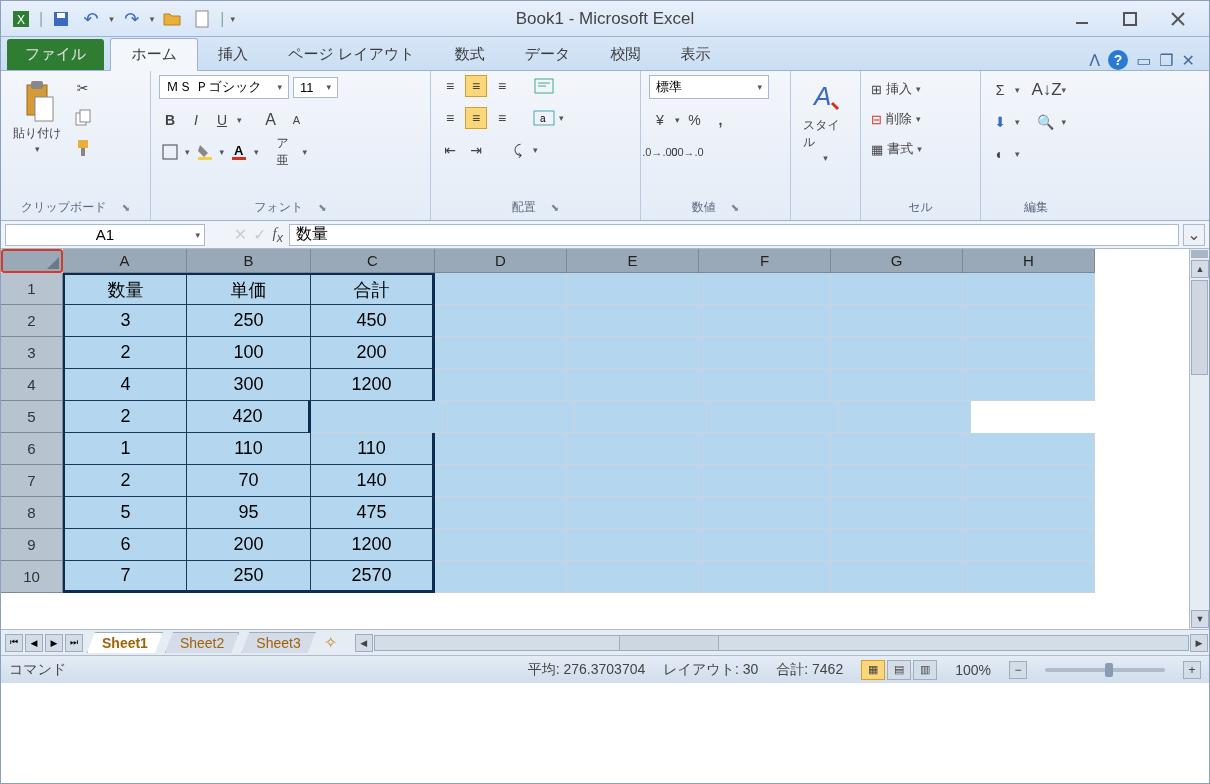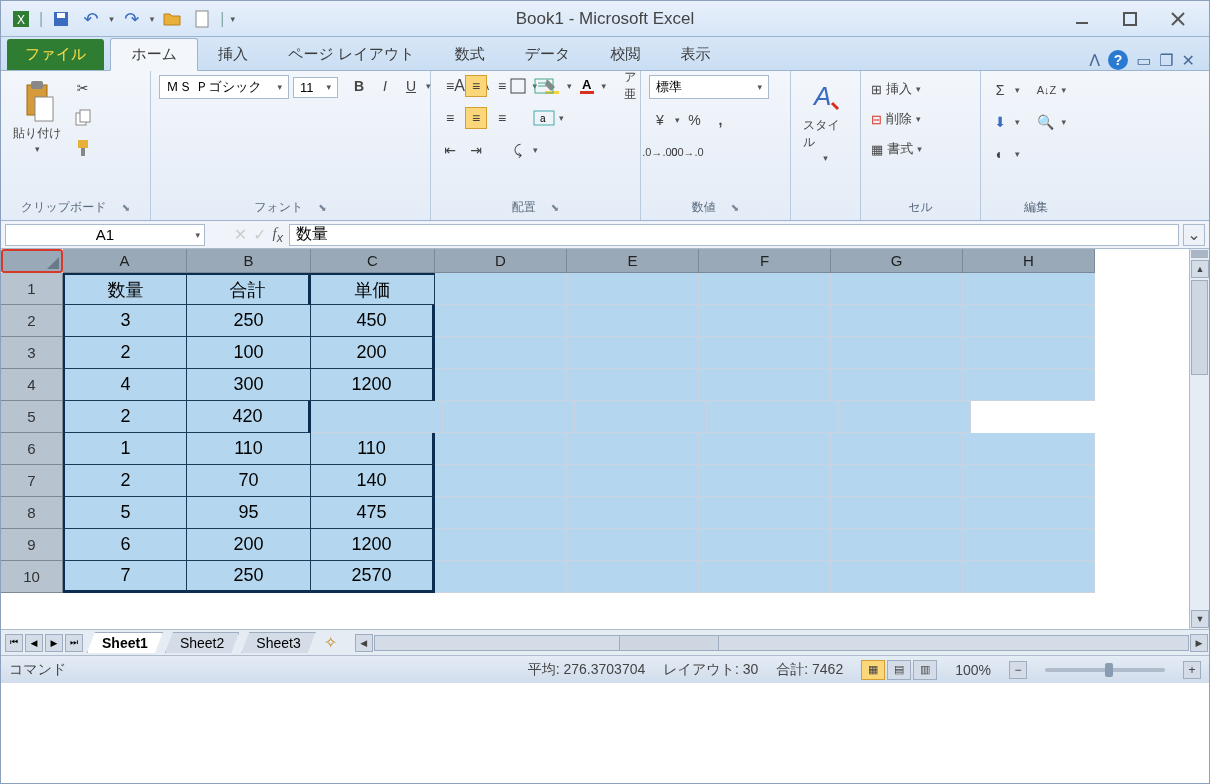--- a/index.html
+++ b/index.html
@@ -8,21 +8,21 @@
 
 .titlebar { height: 36px; background: linear-gradient(#e8f0fb,#d7e6f7); display:flex; align-items:center; border-bottom:1px solid #9db4d1; position:relative; }
 .qat { display:flex; align-items:center; gap:6px; padding:0 8px; }
 .qat .qicon { width:24px; height:24px; display:flex; align-items:center; justify-content:center; }
 .title-text { position:absolute; left:50%; transform:translateX(-50%); font-size:17px; color:#444; }
 .winbtns { margin-left:auto; display:flex; gap:26px; padding-right:20px; }
 .winbtn { width:22px; height:22px; display:flex; align-items:center; justify-content:center; color:#555; }
 
 
 .ribbontabs { height: 34px; display:flex; align-items:flex-end; background:linear-gradient(#d7e6f7,#cadef3); padding-left:6px; border-bottom:1px solid #9db4d1; }
-.filetab { background:#2f7d32; color:#fde047; padding:6px 18px; font-size:15px; border-radius:3px 3px 0 0; margin-right:6px; }
+.filetab { background:#2f7d32; color:#e5e5e5; padding:6px 18px; font-size:15px; border-radius:3px 3px 0 0; margin-right:6px; }
 .rtab { padding:6px 20px; font-size:15px; color:#3b3b3b; cursor:pointer; }
 .rtab.active { background:#f3f6fb; border:1px solid #9db4d1; border-bottom:1px solid #f3f6fb; border-radius:3px 3px 0 0; margin-bottom:-1px; }
 .ribbon-right { margin-left:auto; display:flex; gap:8px; padding-right:14px; align-items:center; color:#4a6a9a; font-size:16px; }
 .help-circle { width:20px; height:20px; border-radius:50%; background:#2a7ad1; color:#fff; display:flex; align-items:center; justify-content:center; font-size:14px; font-weight:bold; }
 
 
 .ribbon { height: 150px; background:linear-gradient(#f3f6fb,#e4ecf7); display:flex; border-bottom:1px solid #9db4d1; }
 .rgroup { border-right:1px solid #b9c9de; display:flex; flex-direction:column; padding:4px 8px 2px; }
 .rgroup-body { flex:1; display:flex; align-items:flex-start; gap:4px; }
 .rgroup-label { text-align:center; font-size:12px; color:#5a6a7e; padding:2px 0; display:flex; justify-content:center; gap:15px; align-items:center;}
@@ -62,21 +62,21 @@
 .cell.datacell { border-right:1px solid #1a3a5a; border-bottom:1px solid #1a3a5a; }
 .vscroll { width:20px; background:#e6ecf3; border-left:1px solid #b0bccb; display:flex; flex-direction:column; }
 .vscroll .arrow, .hscroll .arrow { height:18px; width:18px; background:#d3dce7; border:1px solid #9eadc0; margin:1px; display:flex; align-items:center; justify-content:center; font-size:9px; color:#444; }
 .vscroll .thumb { flex:0.4; background:#cdd6e1; border:1px solid #9eadc0; margin:1px; }
 .vscroll .track { flex:1; }
 
 
 .sheetbar { height:26px; display:flex; align-items:center; background:#e6ecf3; border-top:1px solid #b0bccb; }
 .navbtns { display:flex; gap:2px; padding:0 4px; }
 .navbtn { width:18px; height:18px; background:#d3dce7; border:1px solid #9eadc0; display:flex; align-items:center; justify-content:center; font-size:9px; }
-.stab { padding:2px 14px; font-size:14px; color:#000000; background:#d3dce7; border:1px solid #9eadc0; border-bottom:none; margin-right:2px; clip-path: polygon(8px 0, 100% 0, calc(100% - 8px) 100%, 0 100%); }
+.stab { padding:2px 14px; font-size:14px; color:#a16207; background:#d3dce7; border:1px solid #9eadc0; border-bottom:none; margin-right:2px; clip-path: polygon(8px 0, 100% 0, calc(100% - 8px) 100%, 0 100%); }
 .stab.active { background:#fff; font-weight:bold; }
 .newsheet { width:26px; display:flex; justify-content:center; color:#c58a20; }
 .hscroll { flex:1; display:flex; align-items:center; margin-left:10px; }
 .hscroll .track { flex:1; height:16px; background:#d3dce7; border:1px solid #9eadc0; position:relative; }
 .hscroll .thumb { position:absolute; left:30%; width:100px; top:-1px; height:16px; background:#cdd6e1; border:1px solid #9eadc0; }
 
 
 .statusbar { height:28px; display:flex; align-items:center; background:linear-gradient(#e4ecf5,#d1ddec); border-top:1px solid #b0bccb; font-size:14px; color:#444; padding:0 8px; gap:18px; }
 .statusbar .spacer { flex:1; }
 .viewbtns { display:flex; gap:2px; }
@@ -189,21 +189,21 @@
           </span>
       </div>
     </div>
     <div class="rgroup-label">
         <span>クリップボード</span>
         <span class="dlauncher">⬊</span>
       </div>
   </div>
 
   <div class="rgroup" style="width:280px;">
-    <div class="rgroup-body" style="flex-direction:row; gap:10px;">
+    <div class="rgroup-body" style="flex-direction:column; gap:10px;">
       <div class="row">
         <div class="fontbox">
             <span>ＭＳ Ｐゴシック</span>
             <span class="drop">▾</span>
           </div>
         <div class="sizebox">
             <span>11</span>
             <span class="drop">▾</span>
           </div>
       </div>
@@ -349,21 +349,21 @@
         <span>セル</span>
       </div>
   </div>
 
   <div class="rgroup" style="width:110px; border-right:none;">
     <div class="rgroup-body" style="flex-direction:column; gap:10px; padding-top:4px;">
       <div class="row">
           <span class="ico">Σ</span>
           <span class="drop">▾</span>
           <span style="width:8px;"></span>
-          <span class="ico" style="font-size:11px;">A↓Z</span>
+          <span class="ico" style="font-size:17px;">A↓Z</span>
           <span class="drop">▾</span>
         </div>
       <div class="row">
           <span class="ico" style="color:#3a6bbf;">⬇</span>
           <span class="drop">▾</span>
           <span style="width:8px;"></span>
           <span class="ico">🔍</span>
           <span class="drop">▾</span>
         </div>
       <div class="row">
@@ -417,22 +417,22 @@
           <div class="rh">5</div>
           <div class="rh">6</div>
           <div class="rh">7</div>
           <div class="rh">8</div>
           <div class="rh">9</div>
           <div class="rh">10</div>
         </div>
       <div class="cells" id="cells-container">
           <div class="crow">
             <div class="cell datacell" style="width: 124px; border-left: 2px solid rgb(11, 46, 80); border-top: 2px solid rgb(11, 46, 80);">数量</div>
+            <div class="cell datacell" style="width: 124px; border-top: 2px solid rgb(11, 46, 80);">単価</div>
             <div class="cell datacell" style="width: 124px; border-top: 2px solid rgb(11, 46, 80); border-right: 3px solid rgb(11, 46, 80);">合計</div>
-            <div class="cell datacell" style="width: 124px; border-top: 2px solid rgb(11, 46, 80);">単価</div>
             <div class="cell" style="width: 132px;"></div>
             <div class="cell" style="width: 132px;"></div>
             <div class="cell" style="width: 132px;"></div>
             <div class="cell" style="width: 132px;"></div>
             <div class="cell" style="width: 132px;"></div>
           </div>
           <div class="crow">
             <div class="cell datacell" style="width: 124px; border-left: 2px solid rgb(11, 46, 80);">3</div>
             <div class="cell datacell" style="width: 124px;">250</div>
             <div class="cell datacell" style="width: 124px; border-right: 3px solid rgb(11, 46, 80);">450</div>

